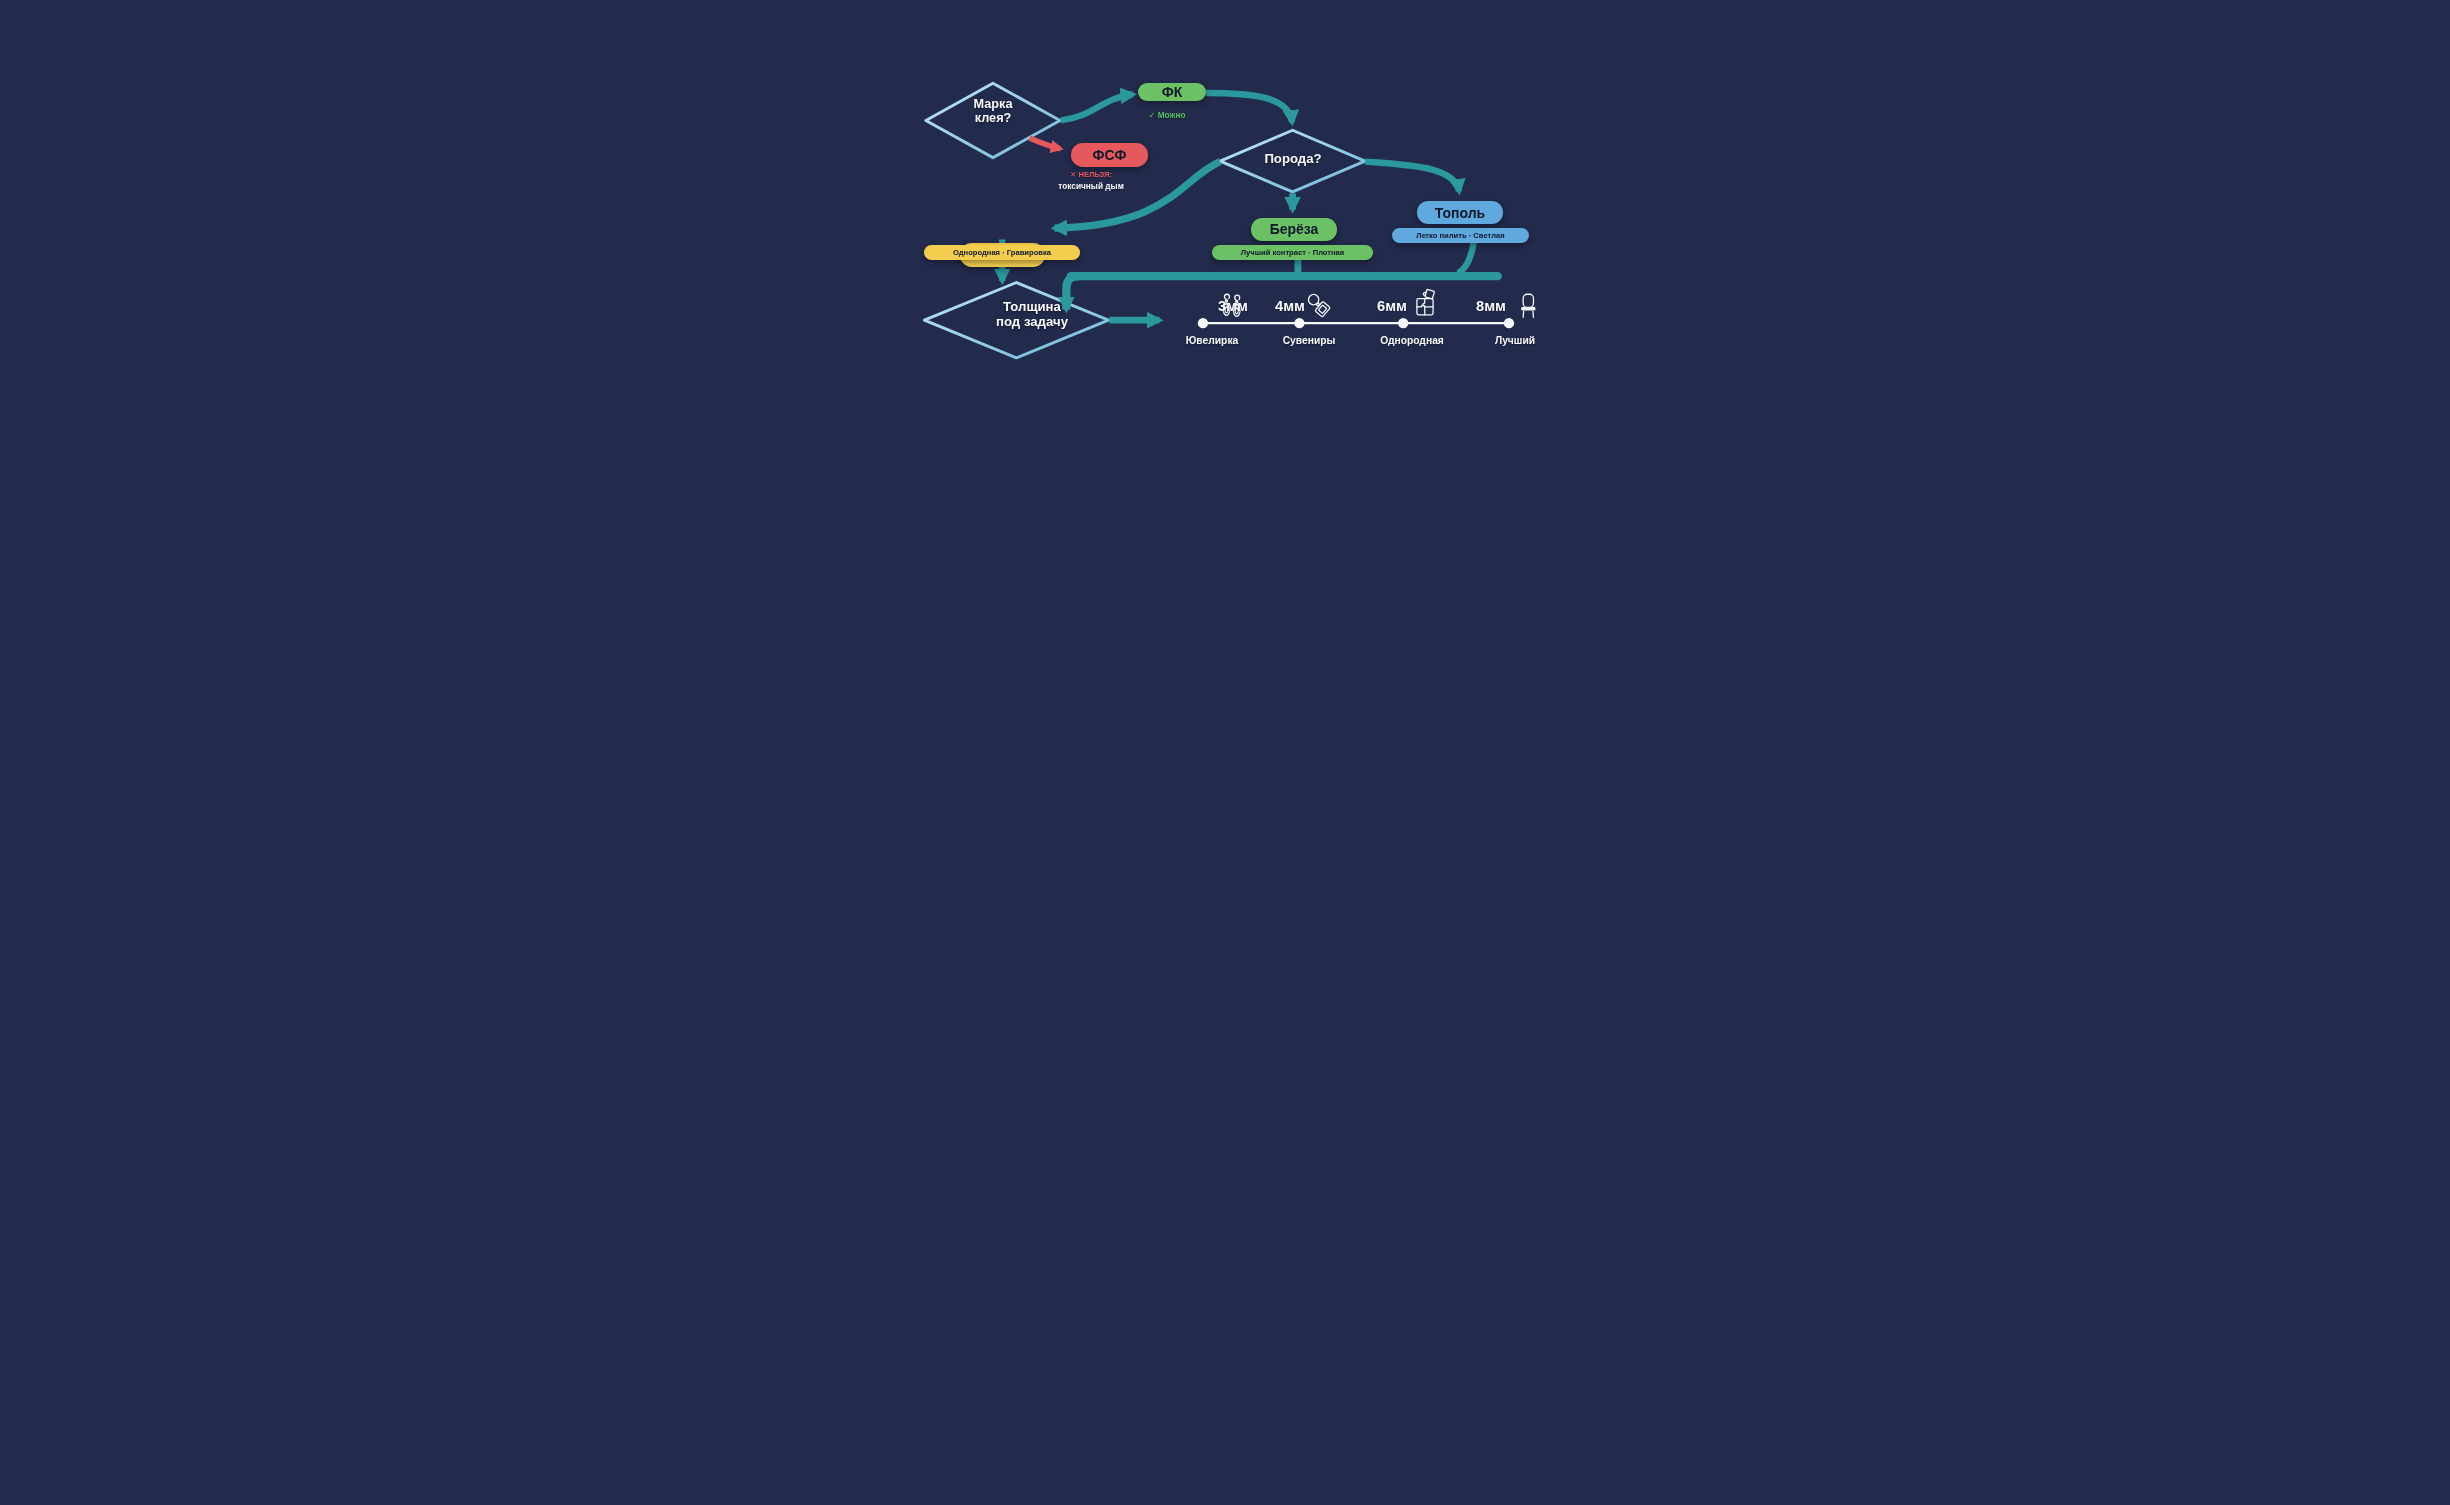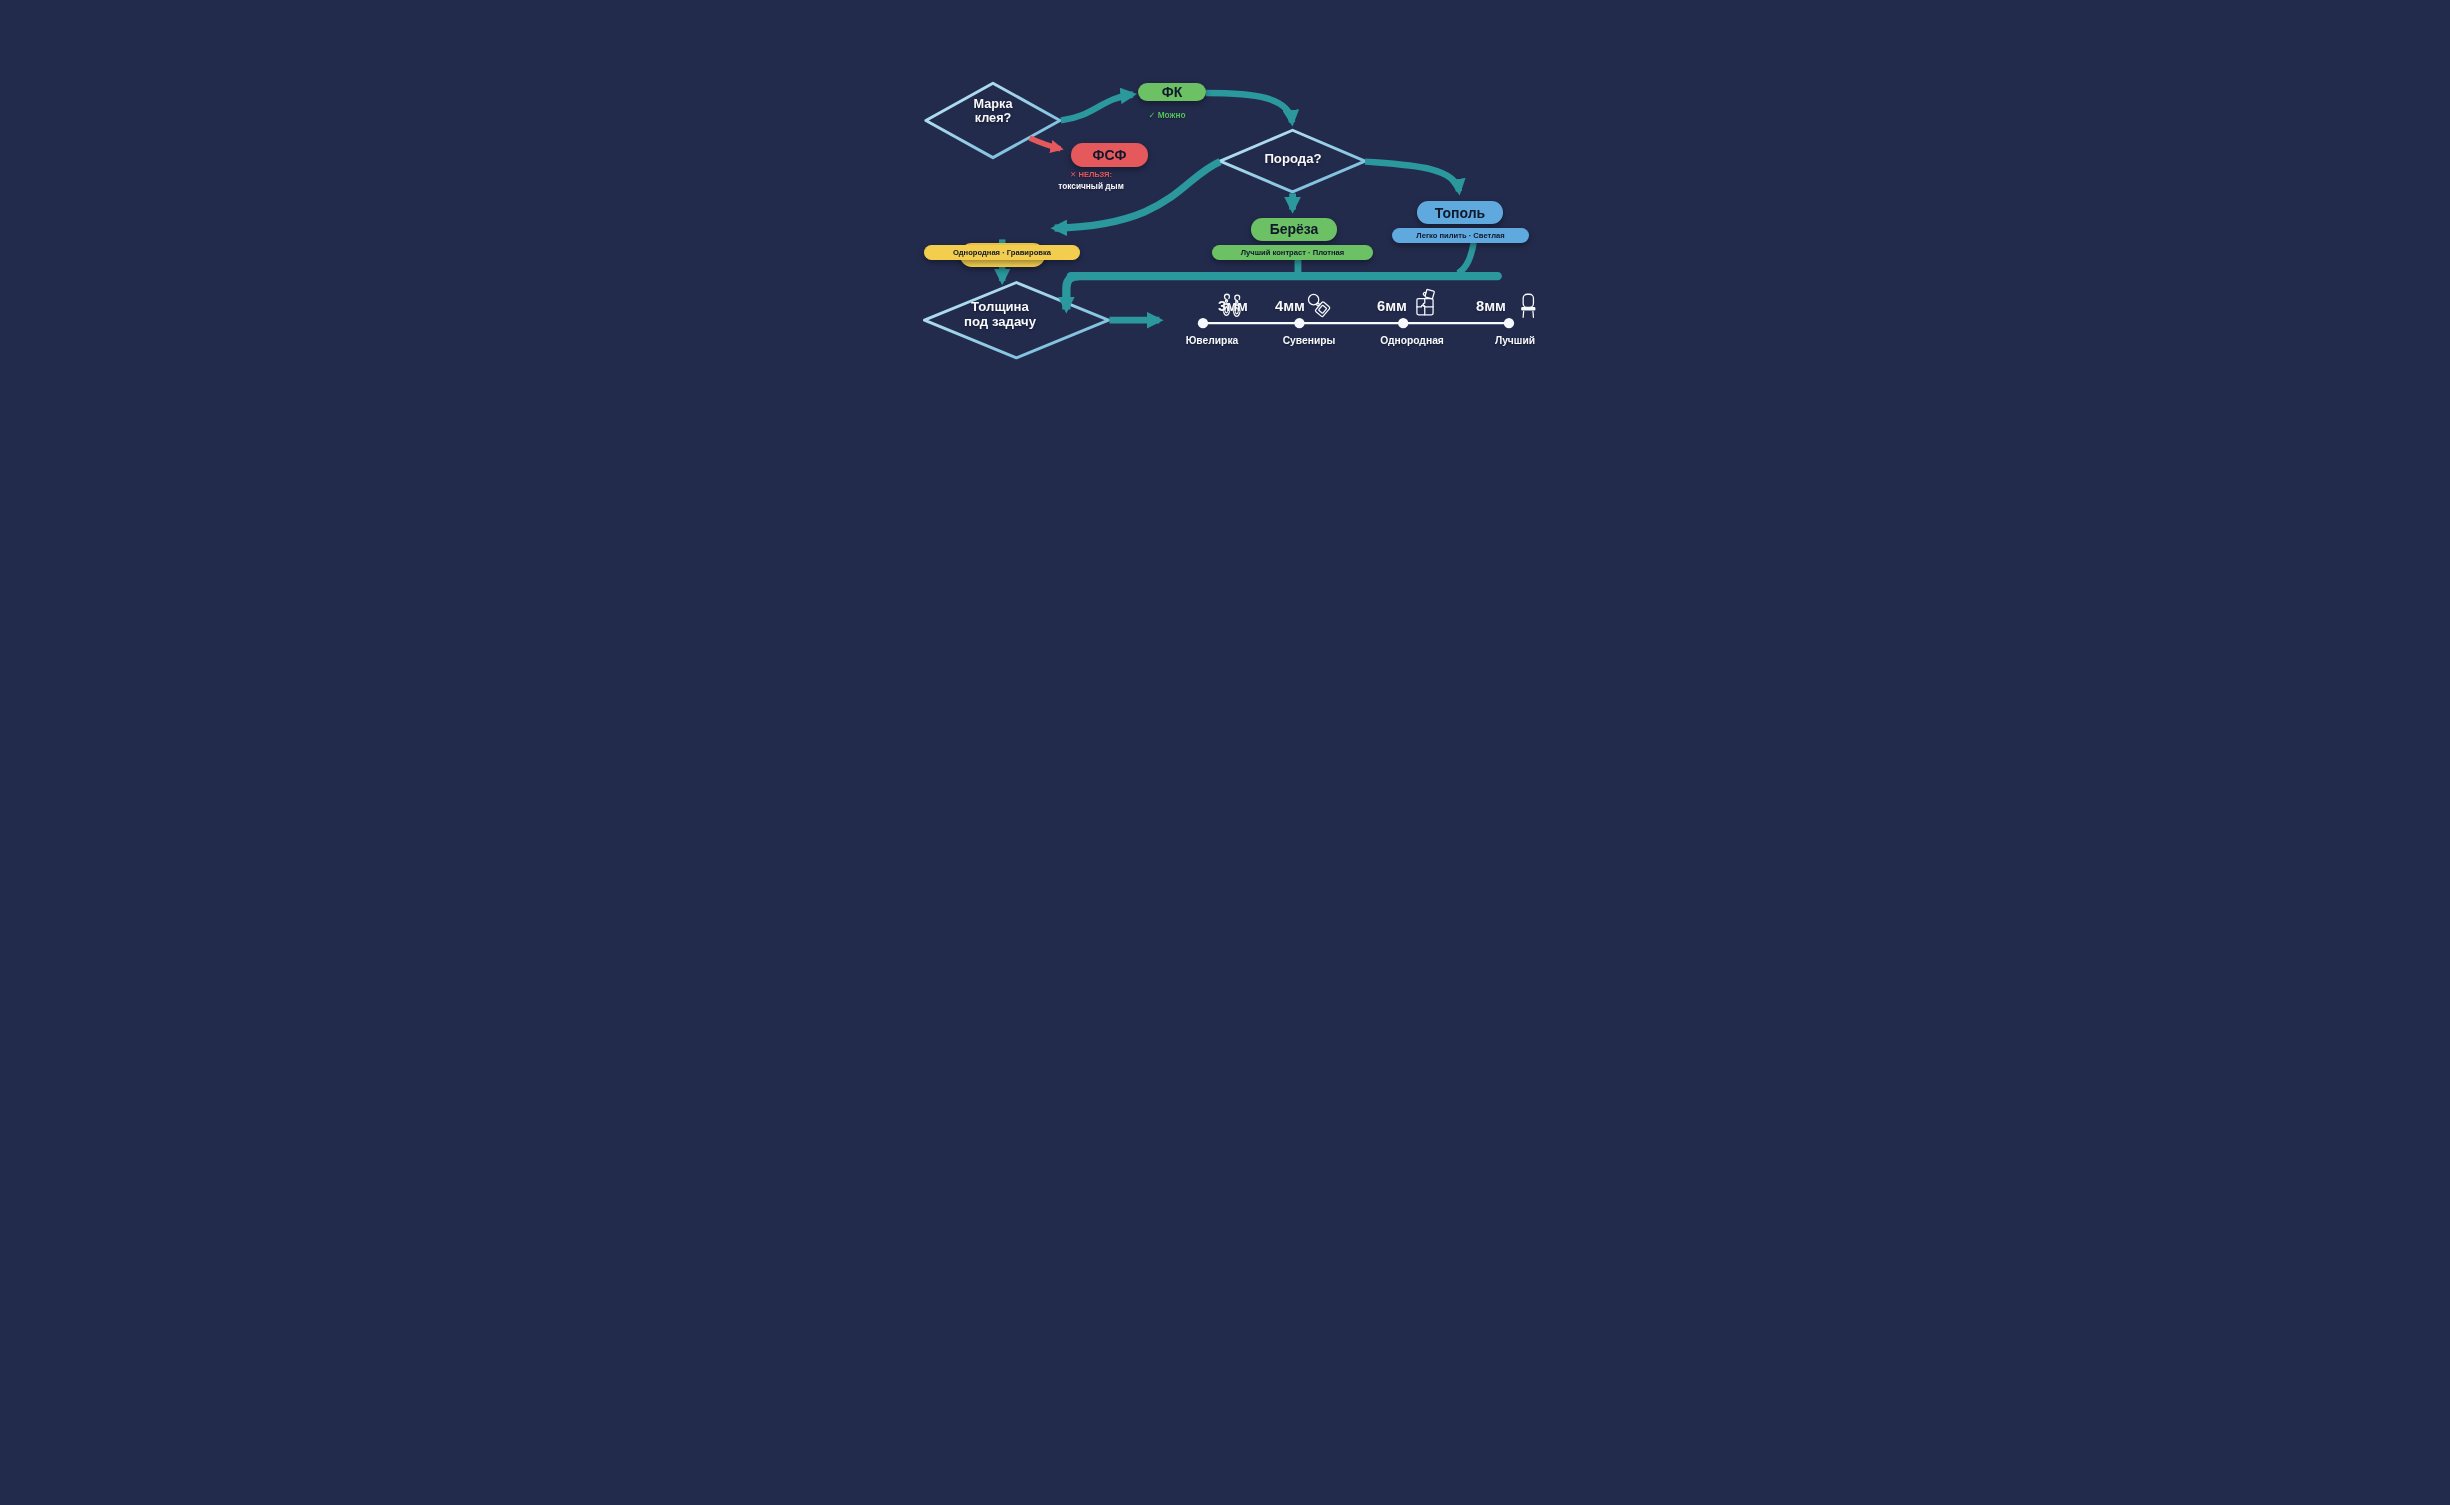--- a/index.html
+++ b/index.html
@@ -122,21 +122,21 @@
       <path class="icon" d="M 1298,636 L 1297,648 M 1317,636 L 1318,648" stroke-width="3"></path>
     </g>
   </svg>
 
 
   <div class="abs ctr diamond-label" style="left:105px;top:98px;font-size:12.7px;line-height:13.7px;">
     <div>Марка</div>
     <div>клея?</div>
   </div>
   <div class="abs ctr diamond-label" style="left:405px;top:151px;font-size:13.2px;">Порода?</div>
-  <div class="abs ctr diamond-label" style="left:112px;top:300px;font-size:13.2px;line-height:14.7px;">
+  <div class="abs ctr diamond-label" style="left:144px;top:300px;font-size:13.2px;line-height:14.7px;">
     <div>Толщина</div>
     <div>под задачу</div>
   </div>
 
   <div class="abs pill main" style="left:250px;top:83px;width:68px;height:18px;border-radius:11.3px;background:var(--green,#6cc164);">ФК</div>
   <div class="abs ctr note green-note" style="left:279px;top:110px;font-size:8.3px;">
     <span>✓</span>
     <span>Можно</span>
   </div>
 

